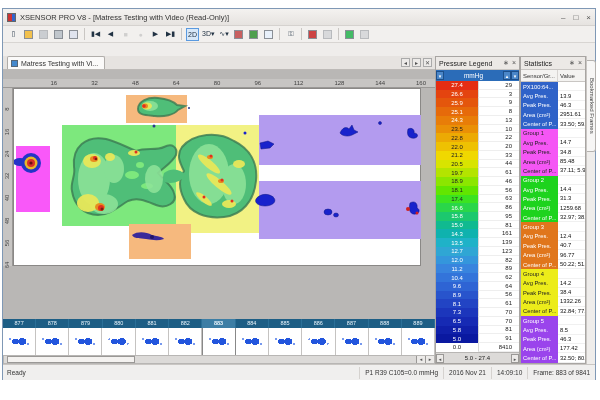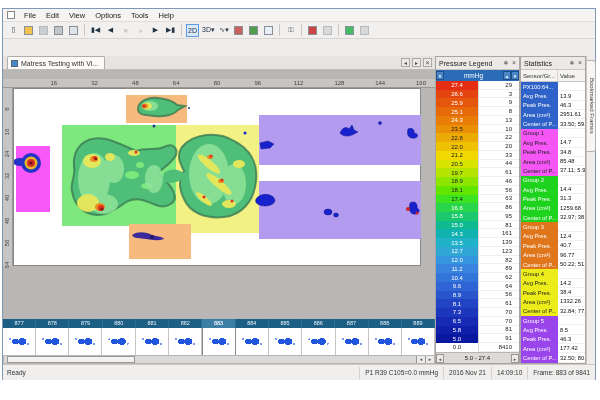--- a/index.html
+++ b/index.html
@@ -109,30 +109,30 @@
   #statusbar{position:absolute;left:0;top:355px;width:592px;height:16px;background:#f0efee;
     border-top:1px solid #c9c6c3;display:flex;align-items:center;font-size:6.5px;color:#333;}
   #statusleft{flex:1;padding-left:4px;}
   .scell{padding:0 5px;border-left:1px solid #d5d2cf;height:12px;display:flex;align-items:center;}
 </style>
 </head>
 <body>
 
 <div id="win">
 
-
-  <div id="menubar">
-    <div id="menudoc"></div>
-  <span class="mitem">File</span>
-      <span class="mitem">Edit</span>
-      <span class="mitem">View</span>
-      <span class="mitem">Options</span>
-      <span class="mitem">Tools</span>
-      <span class="mitem">Help</span>
-    </div>
+  <div id="titlebar">
+    <div id="appicon"></div>
+    <span>XSENSOR PRO V8 - [Matress Testing with Video (Read-Only)]</span>
+    <div id="wincontrols">
+      <span>–</span>
+      <span>□</span>
+      <span>×</span>
+    </div>
+  </div>
+
 
   <div id="toolbar">
       <span class="tbtn">▯</span>
       <span class="tbtn">
         <span class="blk" style="background: rgb(242, 193, 78);"></span>
       </span>
       <span class="tbtn disabled">
         <span class="blk" style="background: rgb(170, 178, 186);"></span>
       </span>
       <span class="tbtn">

